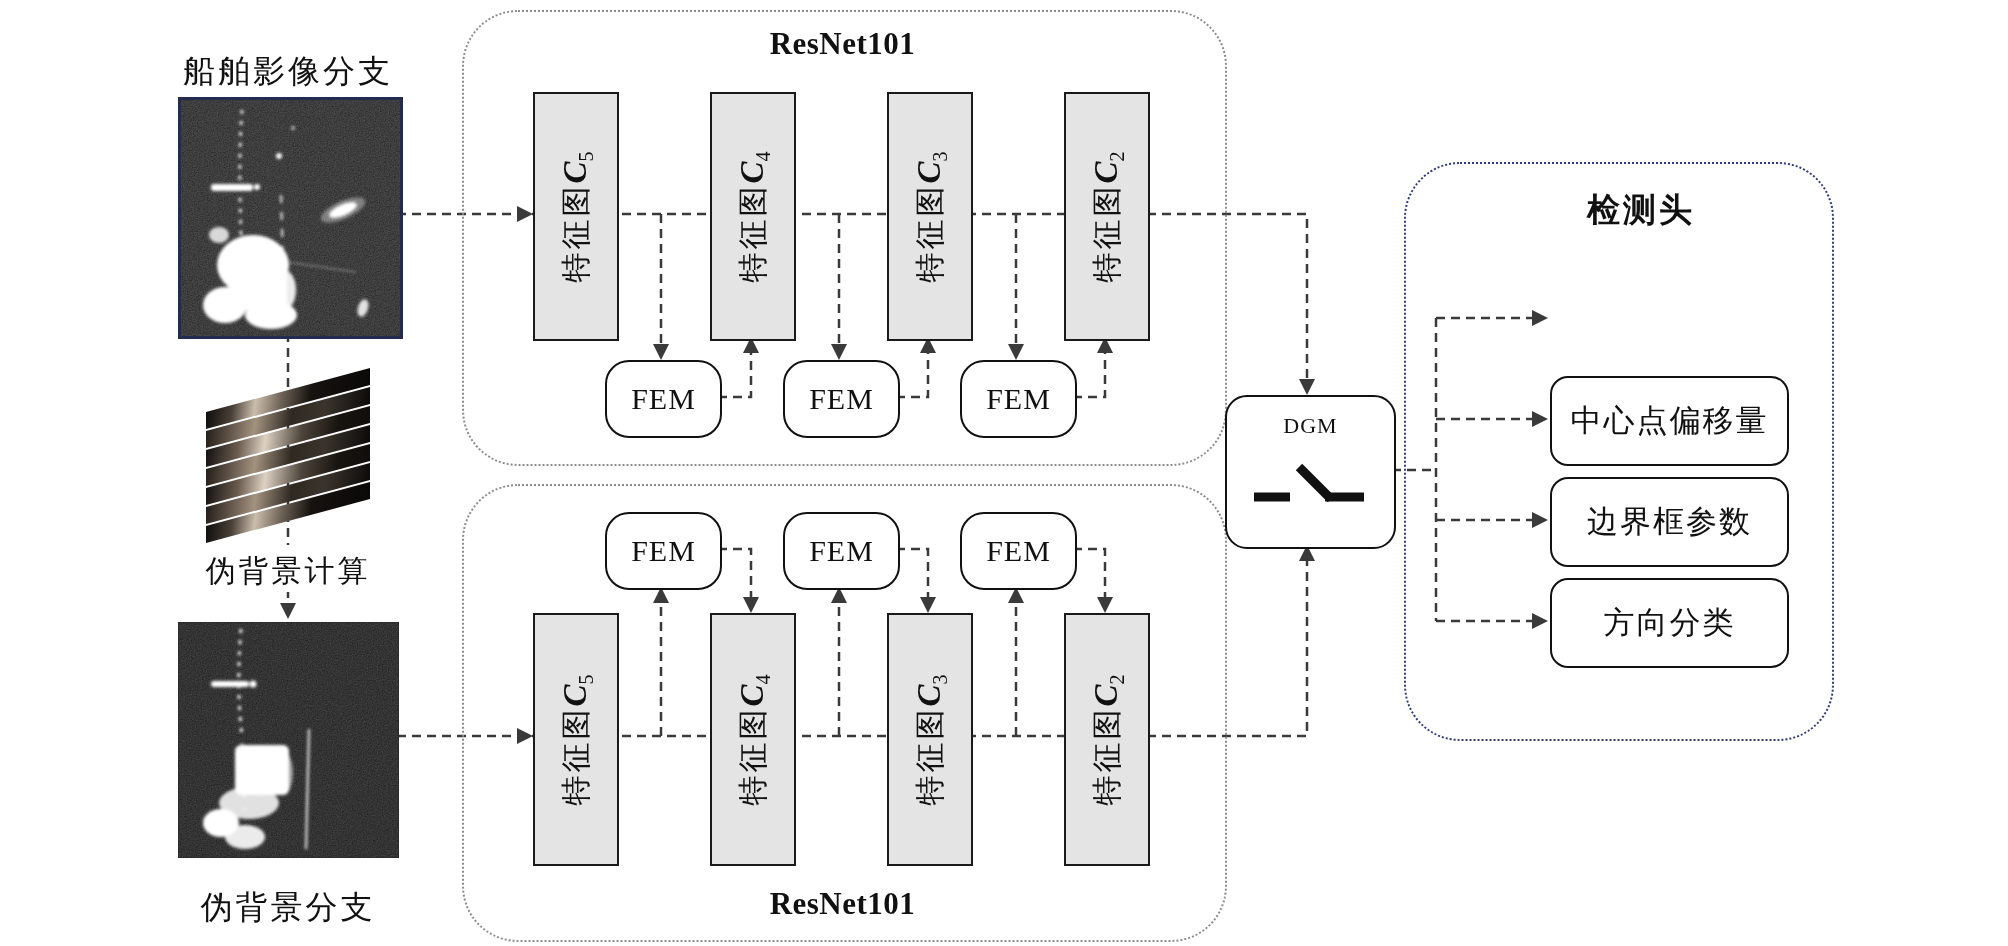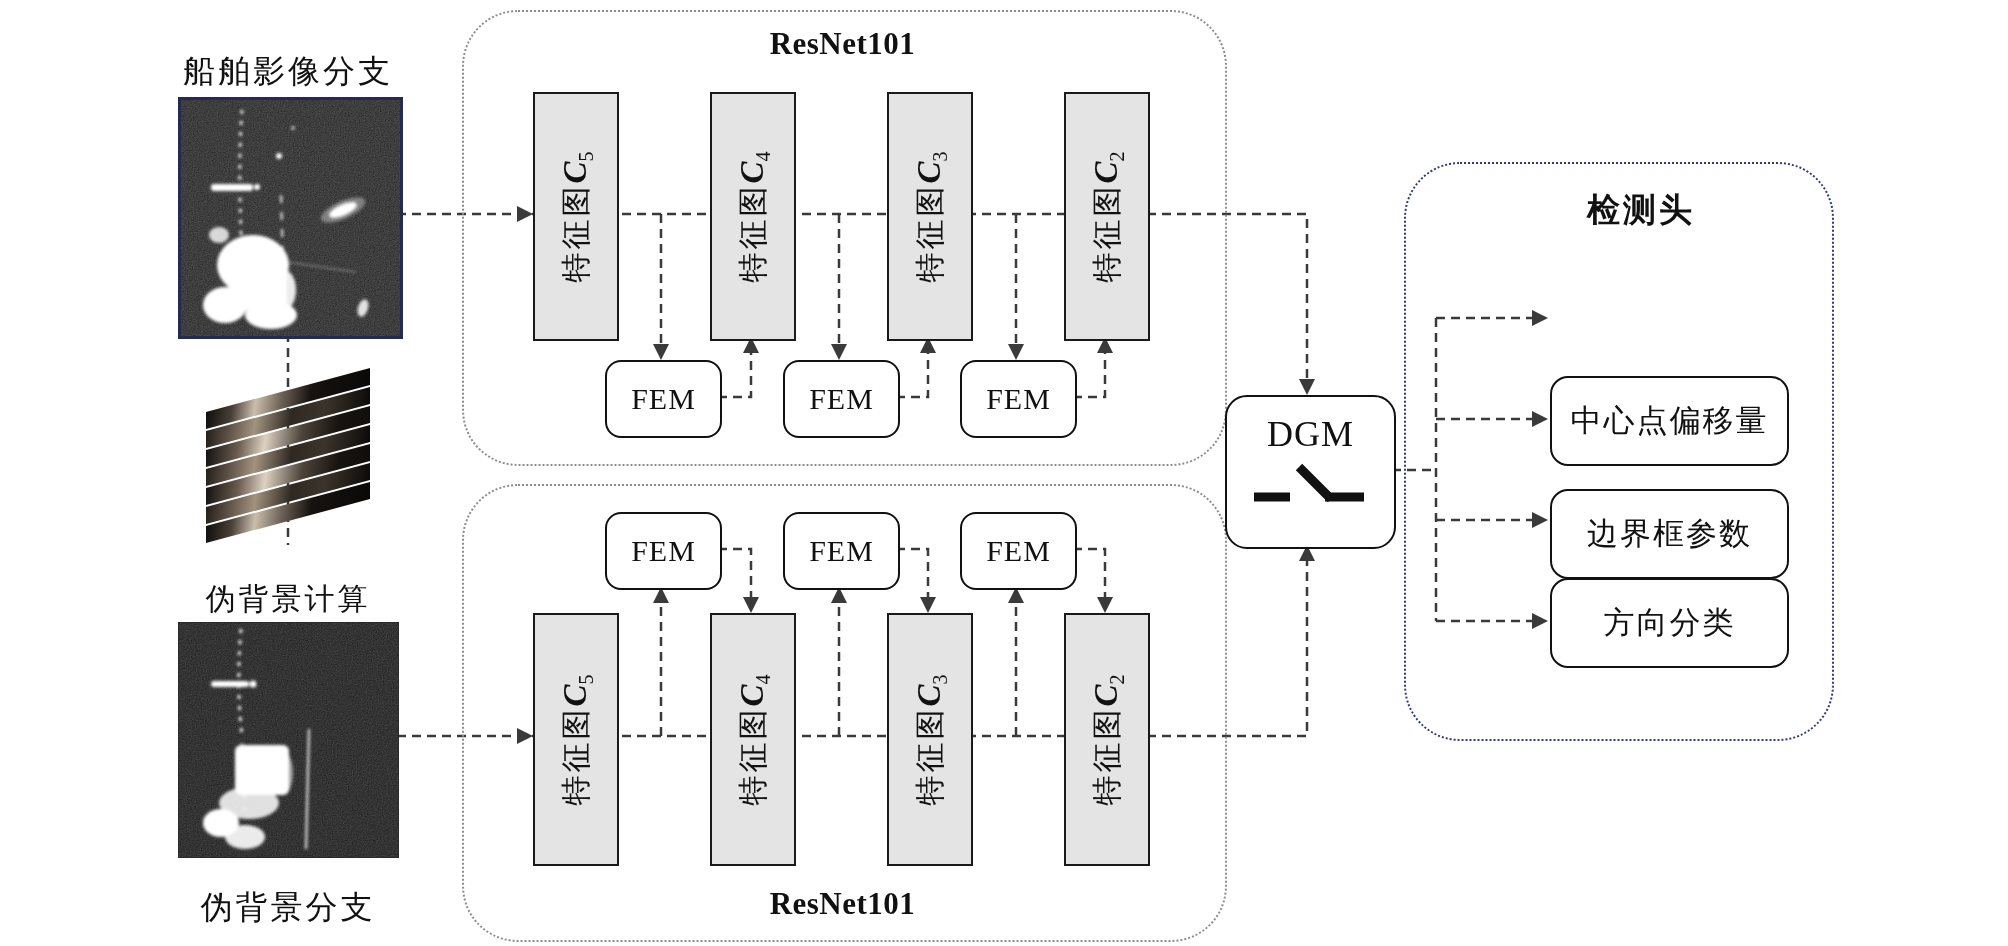--- a/index.html
+++ b/index.html
@@ -16,27 +16,27 @@
 
   
   .fbox{position:absolute;width:82px;background:#e4e4e4;border:2.5px solid #1a1a1a;
         display:flex;align-items:center;justify-content:center;}
   .vlabel{transform:rotate(-90deg);white-space:nowrap;font-size:30px;letter-spacing:3px;}
   .vlabel .sym{font-style:italic;font-weight:bold;font-size:33px;letter-spacing:0;}
   .vlabel sub{font-size:20px;letter-spacing:0;}
 
   
   .fem{position:absolute;width:113px;height:74px;background:#fff;border:2.5px solid #111;
-       border-radius:16px;display:flex;align-items:center;justify-content:center;
+       border-radius:24px;display:flex;align-items:center;justify-content:center;
        font-size:30px;letter-spacing:1px;}
 
   
   .dgm{position:absolute;left:1225px;top:395px;width:167px;height:150px;background:#fff;
        border:2.5px solid #111;border-radius:22px;}
-  .dgm-label{position:absolute;left:0;top:16px;width:100%;text-align:center;font-size:36px;letter-spacing:1px;}
+  .dgm-label{position:absolute;left:0;top:16px;width:100%;text-align:center;font-size:22px;letter-spacing:1px;}
 
   
   .out-item{position:absolute;left:1550px;width:235px;height:86px;background:#fff;border:2.5px solid #111;
             border-radius:18px;display:flex;align-items:center;justify-content:center;font-size:31px;letter-spacing:2px;}
 
   
   .side-label{position:absolute;text-align:center;font-size:32px;letter-spacing:3px;}
 
   
   .sar{position:absolute;width:219px;overflow:hidden;}
@@ -129,21 +129,21 @@
   <div>
     <div class="sheet t1" style="top:412px"></div>
     <div class="sheet t2" style="top:431px"></div>
     <div class="sheet t3" style="top:450px"></div>
     <div class="sheet t2" style="top:469px"></div>
     <div class="sheet t3" style="top:488px"></div>
     <div class="sheet t2" style="top:507px"></div>
     <div class="sheet t1" style="top:526px"></div>
   </div>
 
-  <div class="side-label abs" style="left:178px;top:551px;width:220px;font-size:30px;background:#fff;margin-top:28px;">伪背景计算</div>
+  <div class="side-label abs" style="left:178px;top:551px;width:220px;font-size:30px;background:#fff;">伪背景计算</div>
 
   <div class="sar sar-bottom abs" style="left:178px;top:622px;height:234px;">
     <svg width="219" height="234" viewBox="0 0 219 234">
       <defs>
         <filter id="nz2">
             <feTurbulence type="fractalNoise" baseFrequency="0.8" numOctaves="2" stitchTiles="stitch"></feTurbulence>
           <feColorMatrix type="matrix" values="0 0 0 0 1  0 0 0 0 1  0 0 0 0 1  0.5 0.5 0.5 0 0"></feColorMatrix>
           </filter>
         <filter id="bl2" x="-40%" y="-40%" width="180%" height="180%">
             <feGaussianBlur stdDeviation="1.6"></feGaussianBlur>
@@ -230,20 +230,20 @@
       </g>
     </svg>
   </div>
 
   <div class="head-box" style="left:1404px;top:162px;width:426px;height:575px;"></div>
   <div class="box-title" style="left:1428px;top:188px;width:426px;font-size:33px;letter-spacing:3px;">检测头</div>
 
   <div class="out-item" style="top:376px;text-align:right;">
       <span>中心点偏移量</span>
     </div>
-  <div class="out-item" style="top:477px;margin-top:12px;">
+  <div class="out-item" style="top:477px;">
       <span>边界框参数</span>
     </div>
   <div class="out-item" style="top:578px;">
       <span>方向分类</span>
     </div>
 
 </div>
 
 </body></html>

